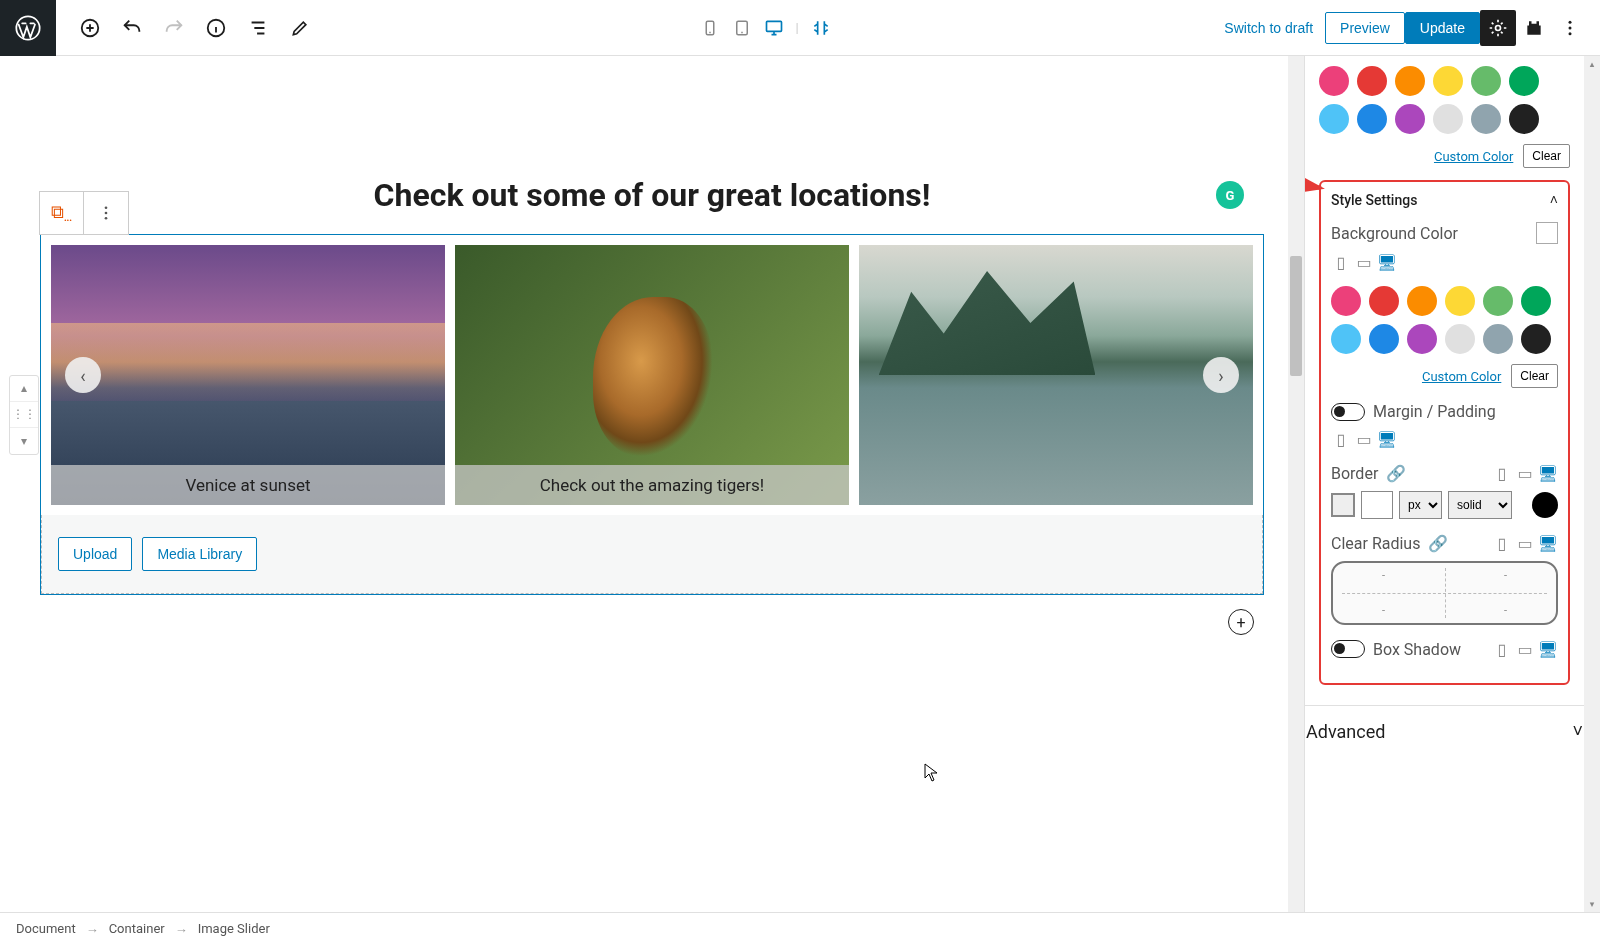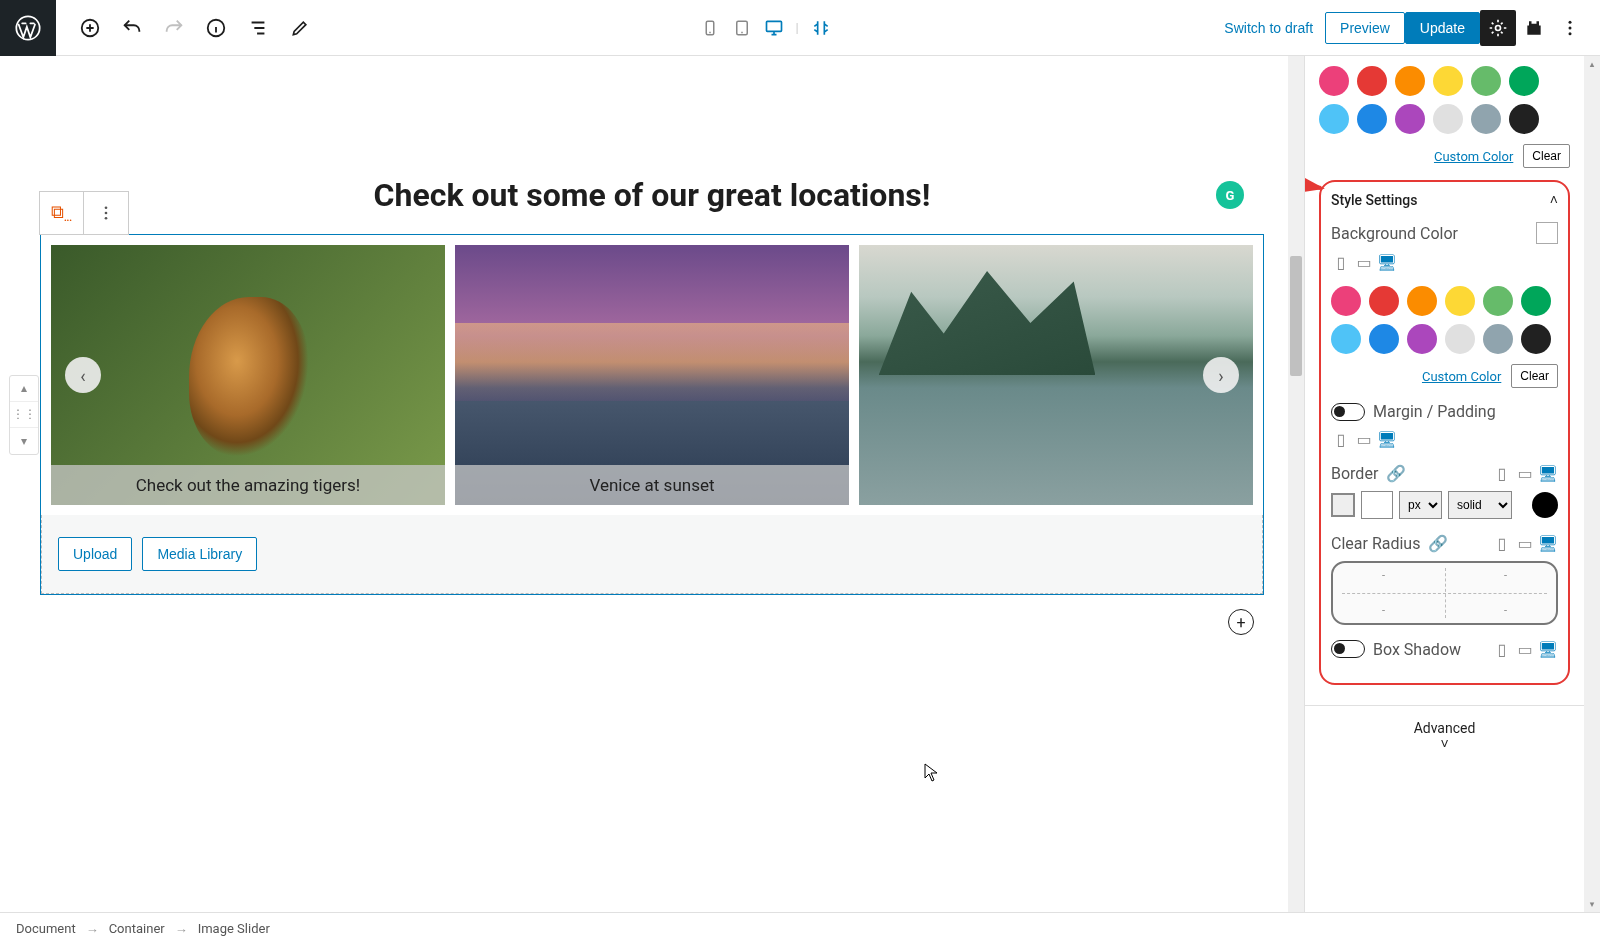--- a/index.html
+++ b/index.html
@@ -74,21 +74,21 @@
 
 
 .sidebar { width:280px; border-left:1px solid #e0e0e0; background:#fff; overflow-y:auto; position:relative; }
 .sb-inner { padding:4px 14px 14px 14px; }
 .swatches { display:flex; flex-wrap:wrap; gap:8px; padding:6px 0 2px 0; }
 .sw { width:30px; height:30px; border-radius:50%; cursor:pointer; }
 .custom-row { display:flex; justify-content:flex-end; align-items:center; gap:10px; margin:8px 0 12px 0; }
 .custom-link { color:#007cba; text-decoration:underline; font-size:13px; cursor:pointer; }
 .clear-btn { border:1px solid #888; background:#fff; padding:4px 8px; font-size:12px; cursor:pointer; border-radius:2px; }
 
-.panel-hl { border:2px solid #e53935; border-radius:16px; padding:10px 10px 16px 10px; margin:6px 0; position:relative; }
+.panel-hl { border:2px solid #e53935; border-radius:6px; padding:10px 10px 16px 10px; margin:6px 0; position:relative; }
 .arrow-annot { position:absolute; top:-24px; left:-160px; width:170px; height:40px; pointer-events:none; }
 .panel-head { display:flex; justify-content:space-between; align-items:center; font-size:14px; font-weight:500; margin-bottom:14px; cursor:pointer; }
 .field-row { display:flex; align-items:center; gap:8px; font-size:16px; color:#555; margin:14px 0 8px 0; flex-wrap:wrap; }
 .field-row .spacer { flex:1; }
 .color-box { width:22px; height:22px; border:1px solid #aaa; background:#fff; cursor:pointer; }
 .dev-mini { display:flex; gap:3px; }
 .dev-mini span { width:20px; height:20px; display:flex; align-items:center; justify-content:center; color:#888; cursor:pointer; }
 .dev-mini span.on { color:#007cba; }
 .toggle { width:34px; height:18px; border:1.5px solid #1e1e1e; border-radius:10px; position:relative; cursor:pointer; }
 .toggle::after { content:''; position:absolute; left:2px; top:2px; width:11px; height:11px; border-radius:50%; background:#1e1e1e; }
@@ -99,21 +99,21 @@
 .border-ctrl input[type=text] { width:32px; height:28px; border:1px solid #888; text-align:center; }
 .border-ctrl select { height:28px; border:1px solid #888; padding:0 4px; font-size:12px; }
 .border-ctrl .ccircle { width:26px; height:26px; border-radius:50%; background:#000; cursor:pointer; margin-left:auto; }
 
 .radius-box { border:2px solid #777; border-radius:14px; height:64px; margin-top:8px; position:relative; background:#fafafa; }
 .radius-box::before { content:''; position:absolute; left:50%; top:8%; bottom:8%; border-left:1px dashed #bbb; }
 .radius-box::after { content:''; position:absolute; top:50%; left:4%; right:4%; border-top:1px dashed #bbb; }
 .radius-box span { position:absolute; font-size:11px; color:#888; }
 .rtl{top:6px;left:22%;} .rtr{top:6px;right:22%;} .rbl{bottom:6px;left:22%;} .rbr{bottom:6px;right:22%;}
 
-.adv-row { display:flex; justify-content:space-between; align-items:center; padding:14px 1px; border-top:1px solid #e0e0e0; font-size:14px; cursor:pointer;flex-direction:column; }
+.adv-row { display:flex; justify-content:space-between; align-items:center; padding:14px 1px; border-top:1px solid #e0e0e0; font-size:18px; cursor:pointer; }
 
 
 .far-scroll { width:16px; background:#f0f0f0; position:relative; }
 .far-scroll .arrow{position:absolute;left:0;right:0;height:16px;display:flex;align-items:center;justify-content:center;color:#888;font-size:9px;cursor:pointer;}
 .far-scroll .up{top:0;} .far-scroll .down{bottom:0;}
 
 
 .breadcrumb { height:32px; border-top:1px solid #e0e0e0; display:flex; align-items:center; padding:0 16px; font-size:13px; color:#555; gap:10px; }
 .breadcrumb .sep { color:#999; }
 
@@ -242,26 +242,26 @@
           <div class="mover">
             <div>▴</div>
             <div>⋮⋮</div>
             <div>▾</div>
           </div>
 
           <div class="slider">
             <div class="nav-arrow nav-prev">‹</div>
             <div class="nav-arrow nav-next">›</div>
             <div class="slide">
+              <div class="img img1"></div>
+              <div class="caption">Venice at sunset</div>
+            </div>
+            <div class="slide">
               <div class="img img2"></div>
               <div class="caption">Check out the amazing tigers!</div>
-            </div>
-            <div class="slide">
-              <div class="img img1"></div>
-              <div class="caption">Venice at sunset</div>
             </div>
             <div class="slide">
               <div class="img img3"></div>
             </div>
           </div>
 
           <div class="upload-row">
             <button class="ubtn">Upload</button>
             <button class="ubtn">Media Library</button>
           </div>

